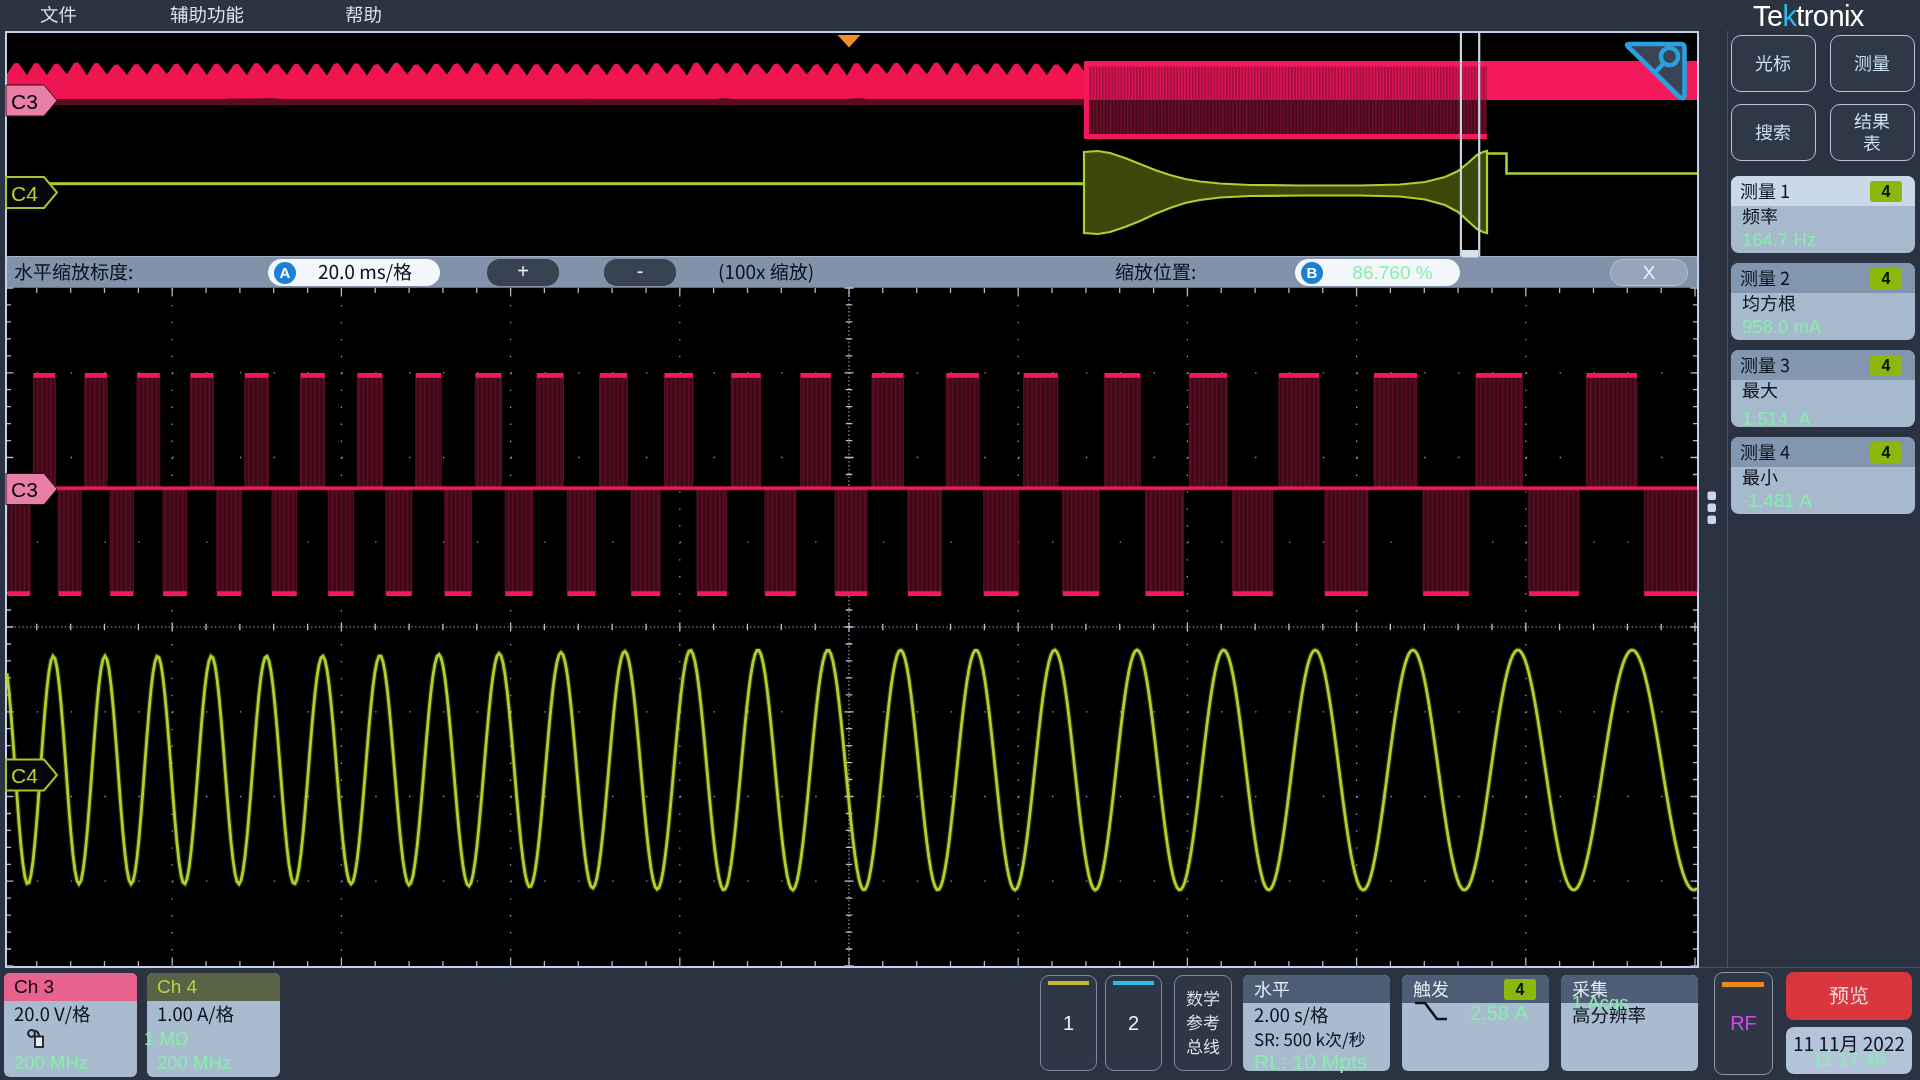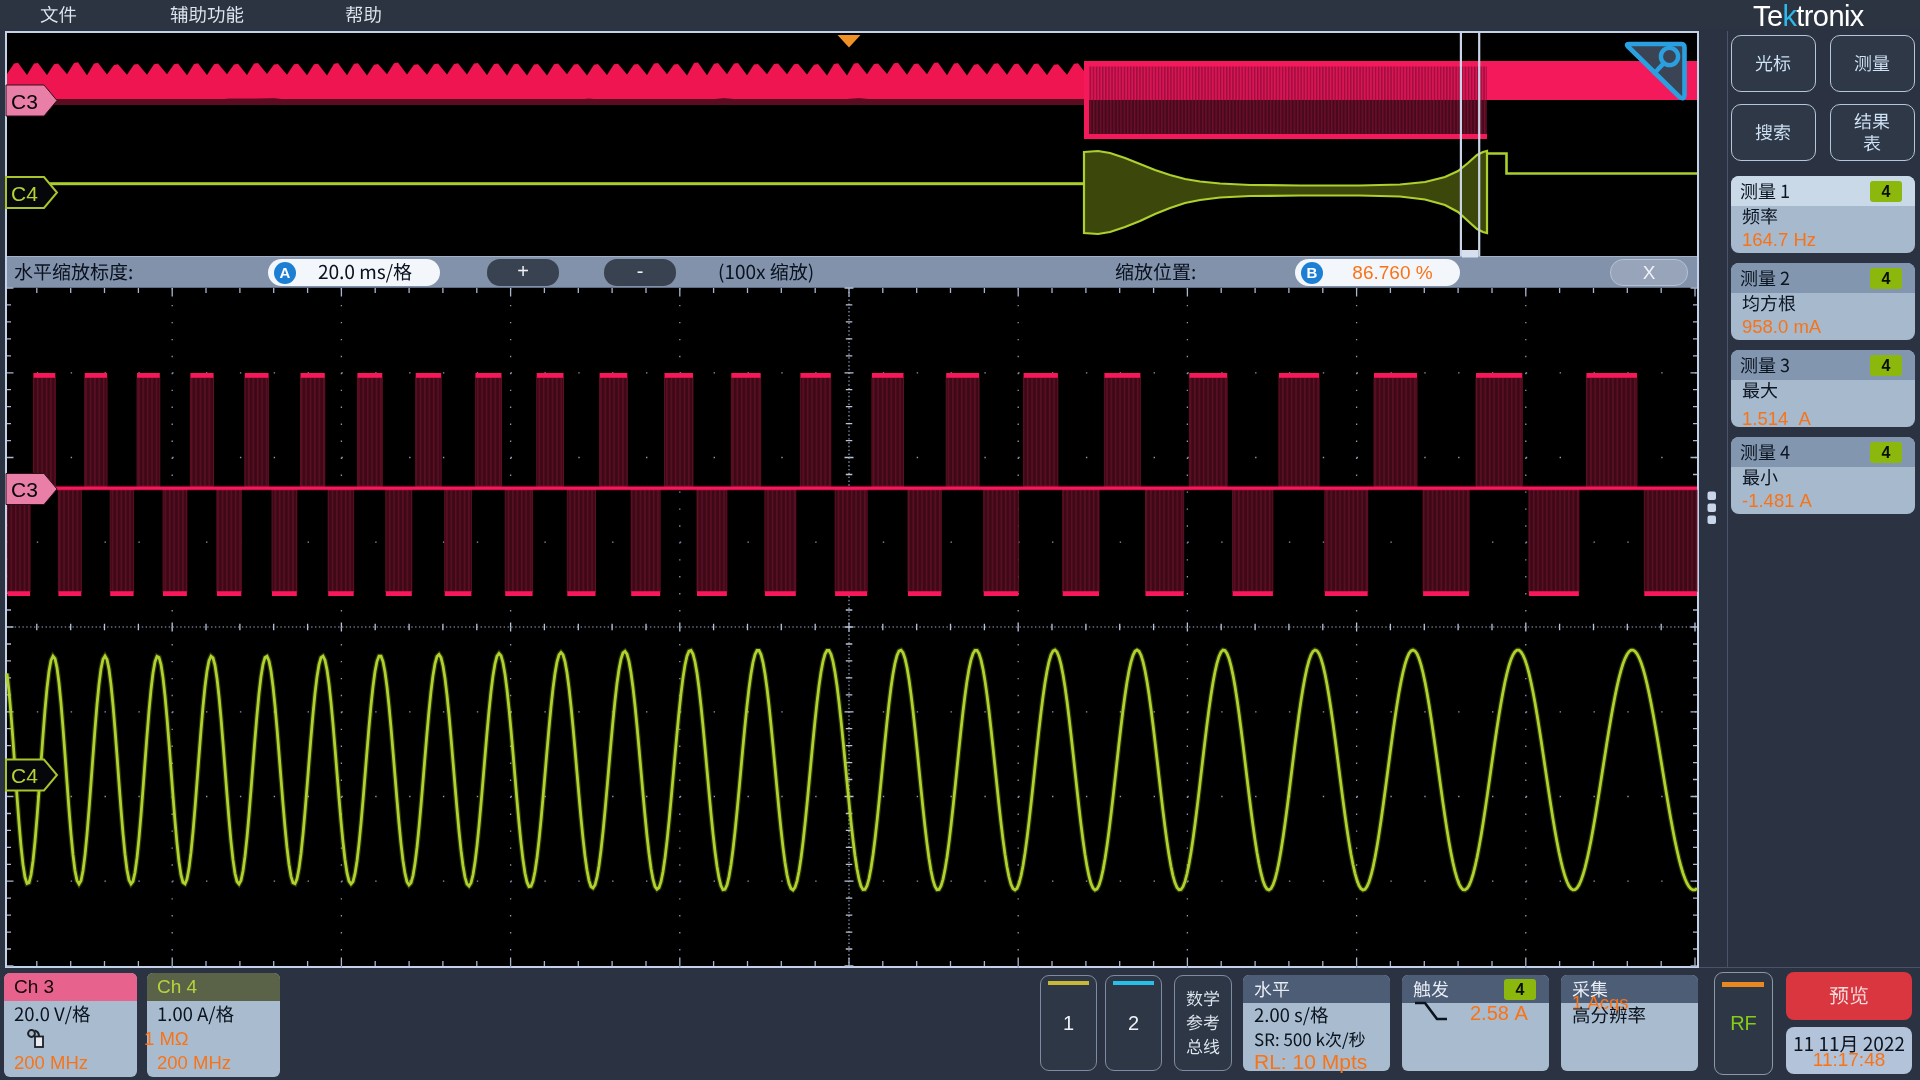--- a/index.html
+++ b/index.html
@@ -9,21 +9,21 @@
 .pill{position:absolute;background:#f3f7fb;border-radius:13.5px;height:27px}
 .circ{position:absolute;width:22px;height:22px;border-radius:11px;background:#1d7fd4;color:#fff;font-size:15px;font-weight:bold;text-align:center;line-height:22px}
 .tbtn{position:absolute;background:#394250;border-radius:13px;height:27px;color:#eef2f8;text-align:center;font-size:20px;line-height:25px}
 .sbtn{position:absolute;width:85px;height:57px;background:#2f3847;border:1.3px solid #b6c6da;border-radius:10px}
 .card{position:absolute;left:1731px;width:184px;height:77px;border-radius:8px;overflow:hidden;background:#a6b9cd}
 .chd{height:30px;background:#8396af}
 .g4{position:absolute;left:139px;top:5px;width:32px;height:21px;background:#8cb80e;border-radius:3px;color:#0a1000;font-size:16px;font-weight:bold;text-align:center;line-height:21px;font-family:"Liberation Sans",sans-serif}
 .bb{position:absolute;background:#2e3745;border:1.5px solid #7e8ba0;border-radius:9px}
 .bpanel{position:absolute;border-radius:6px;overflow:hidden;background:#a9bccf}
 .bph{height:28px;background:#4e5d76}
-.val{position:absolute;color:#f97316;font-size:18.5px}
+.val{position:absolute;color:#86efac;font-size:18.5px}
 </style></head><body>
 <div class="abs" id="menubar"></div>
 <div class="abs" style="left:1753px;top:0;width:160px;height:29px;color:#fff;font-size:29px;font-weight:normal;letter-spacing:-0.6px">Te<span style="color:#2cb8ea">k</span>tronix</div>
 <div class="abs" id="display"></div>
 <div class="abs" id="toolbar"></div>
 <div class="abs pill" style="left:268px;top:259px;width:172px"></div>
 <div class="abs circ" style="left:274px;top:262px">A</div>
 <div class="abs tbtn" style="left:487px;top:259px;width:72px">+</div>
 <div class="abs tbtn" style="left:604px;top:259px;width:72px">-</div>
 <div class="abs pill" style="left:1295px;top:259px;width:165px"></div>
@@ -87,21 +87,21 @@
 <div class="abs val" style="left:1470px;top:1002px;font-size:20px">2.58&nbsp;A</div>
 <svg class="abs" style="left:1413px;top:1000px" width="36" height="22" viewBox="0 0 36 22">
     <path d="M2 3 H12 L24 19 H34" stroke="#0c1420" stroke-width="2.6" fill="none"></path>
   </svg>
 <div class="abs bpanel" style="left:1561px;top:975px;width:137px;height:96px">
     <div class="bph"></div>
   </div>
 <div class="abs val" style="left:1572px;top:992px">1&nbsp;Acqs</div>
 <div class="abs bb" style="left:1714px;top:972px;width:59px;height:103px;border-color:#8a98a8"></div>
 <div class="abs" style="left:1722px;top:982px;width:42px;height:4.5px;background:#e88820"></div>
-<div class="abs" style="left:1714px;top:1012px;width:59px;text-align:center;color:#84cc16;font-size:20px">RF</div>
+<div class="abs" style="left:1714px;top:1012px;width:59px;text-align:center;color:#d946ef;font-size:20px">RF</div>
 <div class="abs" style="left:1786px;top:972px;width:126px;height:48px;background:#d9363f;border-radius:8px"></div>
 <div class="abs" style="left:1786px;top:1027px;width:126px;height:47px;background:#b3c3da;border-radius:8px"></div>
 <div class="abs val" style="left:1786px;top:1049px;width:126px;text-align:center;font-size:19px">11:17:48</div>
 <svg width="1920" height="1080" viewBox="0 0 1920 1080" style="position:absolute;left:0;top:0">
 <defs>
 <pattern id="ps" width="4.4" height="10" patternUnits="userSpaceOnUse">
         <rect width="4.4" height="10" fill="#3d0917"></rect>
         <rect x="1.7" width="1.5" height="10" fill="#5e0e24"></rect>
       </pattern>
 <pattern id="pOVa" width="3.1" height="10" patternUnits="userSpaceOnUse">

